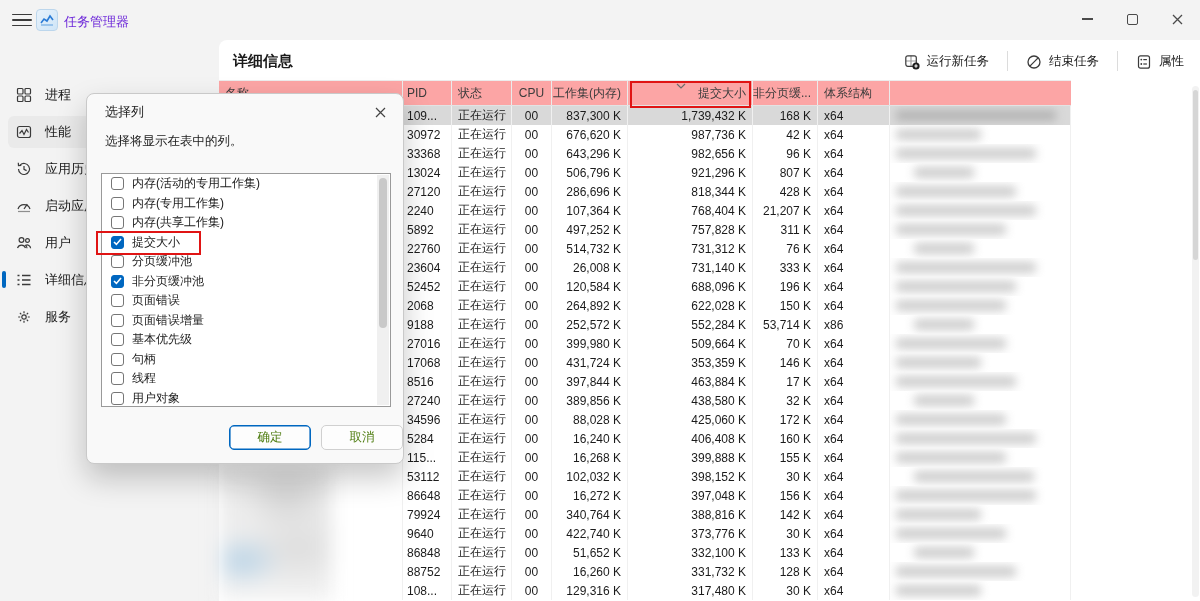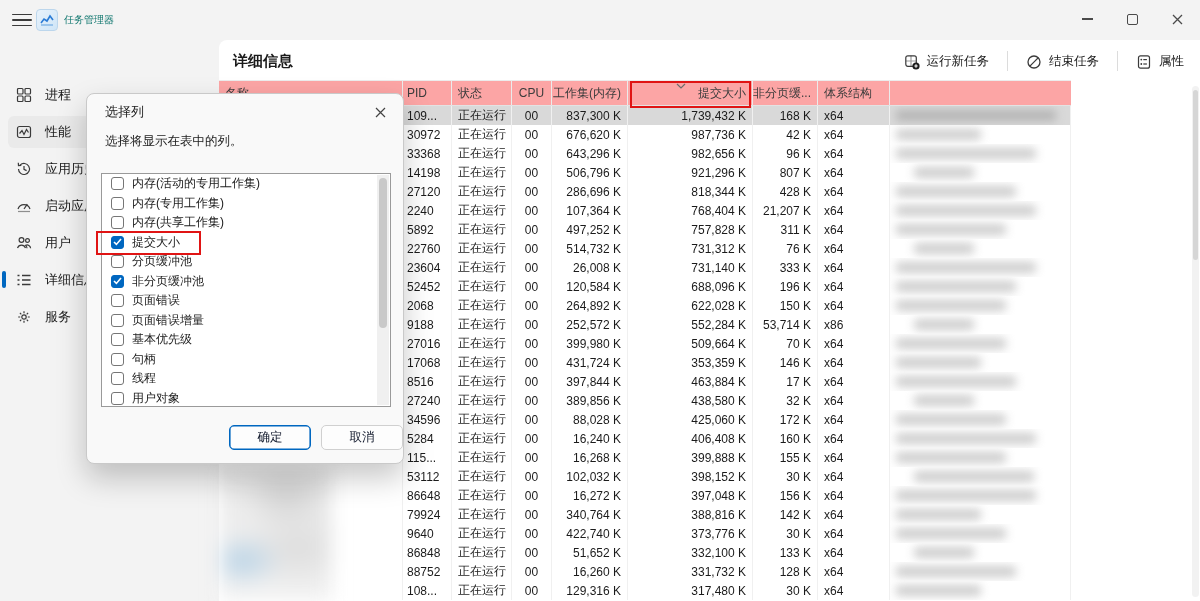--- a/index.html
+++ b/index.html
@@ -5,21 +5,21 @@
   html,body{margin:0;padding:0;}
   body{font-family:"Liberation Sans","DejaVu Sans",sans-serif;-webkit-font-smoothing:antialiased;}
   #window{position:relative;width:1200px;height:601px;background:#f3f3f3;overflow:hidden;color:#1b1b1b;}
   svg{display:block;}
 
   
   .titlebar{position:absolute;left:0;top:0;width:1200px;height:40px;}
   .hamburger{position:absolute;left:12px;top:11px;width:20px;height:18px;display:flex;flex-direction:column;justify-content:center;gap:4px;cursor:pointer;}
   .hamburger span{display:block;height:1.6px;background:#3a3a3a;border-radius:1px;}
   .appicon{position:absolute;left:36px;top:9px;width:20px;height:20px;border-radius:4px;background:linear-gradient(135deg,#e8f2fb,#cfe5f7);border:1px solid #bcd6ec;display:flex;align-items:center;justify-content:center;}
-  .apptitle{position:absolute;left:64px;top:13px;font-size:10px;color:#0f766e;}
+  .apptitle{position:absolute;left:64px;top:13px;font-size:13px;color:#6d28d9;}
   .wctrls{position:absolute;right:0;top:0;height:38px;display:flex;}
   .wctrl{width:45px;height:38px;display:flex;align-items:center;justify-content:center;cursor:pointer;}
   .min-bar{width:11px;height:1.4px;background:#4a4a4a;}
   .max-box{width:9px;height:9px;border:1.2px solid #4a4a4a;border-radius:2px;}
 
   
   .sidebar{position:absolute;left:0;top:40px;width:219px;bottom:0;}
   .side-item{position:absolute;left:8px;width:202px;height:32px;border-radius:6px;display:flex;align-items:center;padding-left:8px;box-sizing:border-box;cursor:pointer;}
   .side-item .lbl{margin-left:13px;font-size:13px;color:#1b1b1b;white-space:nowrap;}
   .side-item.hovered{background:#eaeaea;}
@@ -81,21 +81,21 @@
   .dlg-close{position:absolute;right:12px;top:7px;width:22px;height:22px;display:flex;align-items:center;justify-content:center;color:#444;cursor:pointer;border-radius:4px;}
   .dlg-sub{position:absolute;left:18px;top:39px;font-size:12.5px;color:#1b1b1b;}
   .listbox{position:absolute;left:14px;top:79px;width:290px;height:234px;background:#fff;border:1px solid #9a9a9a;box-sizing:border-box;overflow:hidden;}
   .lb-item{height:19.5px;display:flex;align-items:center;padding-left:9px;gap:8px;font-size:12px;color:#1b1b1b;cursor:pointer;}
   .cb{width:13px;height:13px;border:1px solid #767676;border-radius:3px;box-sizing:border-box;background:#fff;flex:none;display:flex;align-items:center;justify-content:center;}
   .cb svg{display:none;}
   .lb-item.checked .cb{background:#0067c0;border-color:#0067c0;}
   .lb-item.checked .cb svg{display:block;}
   .lb-scroll{position:absolute;right:1px;top:1px;bottom:1px;width:12px;background:#f0f0f0;}
   .lb-thumb{position:absolute;left:2px;top:3px;width:8px;height:150px;background:#c9c9c9;border-radius:4px;}
-  .dlg-btn{position:absolute;top:331px;width:82px;height:25px;border-radius:5px;background:#fdfdfd;font-size:12.5px;color:#0f172a;display:flex;align-items:center;justify-content:center;cursor:pointer;box-sizing:border-box;}
+  .dlg-btn{position:absolute;top:331px;width:82px;height:25px;border-radius:5px;background:#fdfdfd;font-size:12.5px;color:#4d7c0f;display:flex;align-items:center;justify-content:center;cursor:pointer;box-sizing:border-box;}
   .btn-ok{left:142px;border:1px solid #0067c0;box-shadow:0 0 0 .6px #0067c0 inset;}
   .btn-cancel{left:234px;border:1px solid #d0d0d0;}
 </style>
 </head>
 <body>
 
 <div id="window">
 
   <div class="titlebar">
     <div class="hamburger">
@@ -288,21 +288,21 @@
           <div class="c w-wset">643,296 K</div>
           <div class="c w-commit">982,656 K</div>
           <div class="c w-npp">96 K</div>
           <div class="c w-arch">x64</div>
           <div class="c w-desc">
             <div class="blob"></div>
           </div>
         </div>
         <div class="trow">
           <div class="c w-name"></div>
-          <div class="c w-pid">14198</div>
+          <div class="c w-pid">13024</div>
           <div class="c w-status">正在运行</div>
           <div class="c w-cpu">00</div>
           <div class="c w-wset">506,796 K</div>
           <div class="c w-commit">921,296 K</div>
           <div class="c w-npp">807 K</div>
           <div class="c w-arch">x64</div>
           <div class="c w-desc">
             <div class="blob"></div>
           </div>
         </div>

